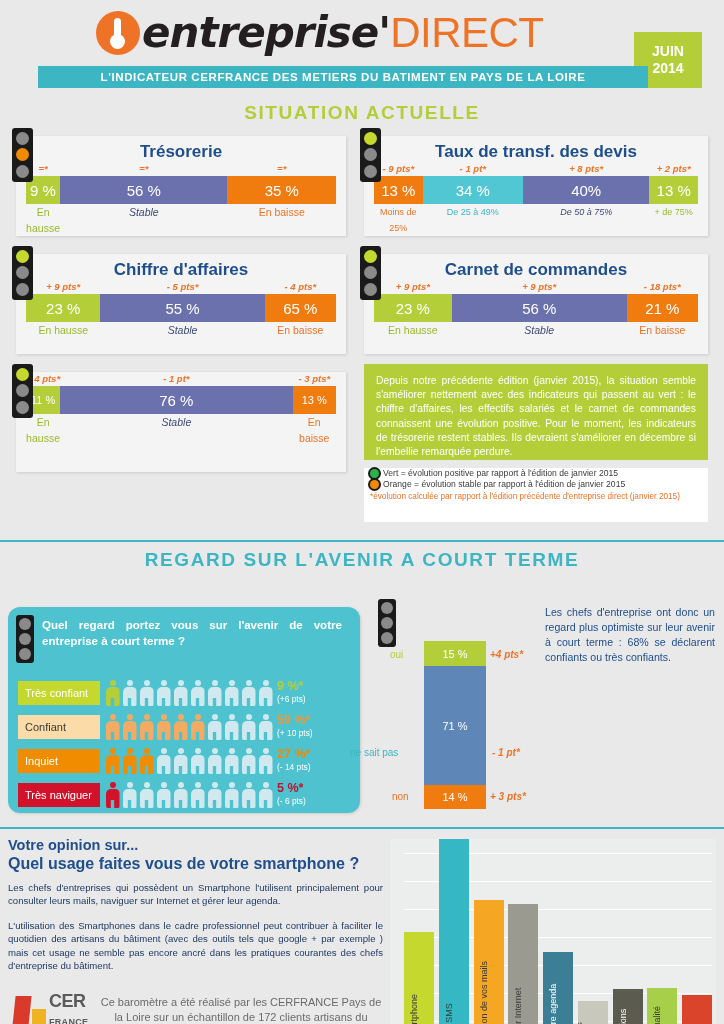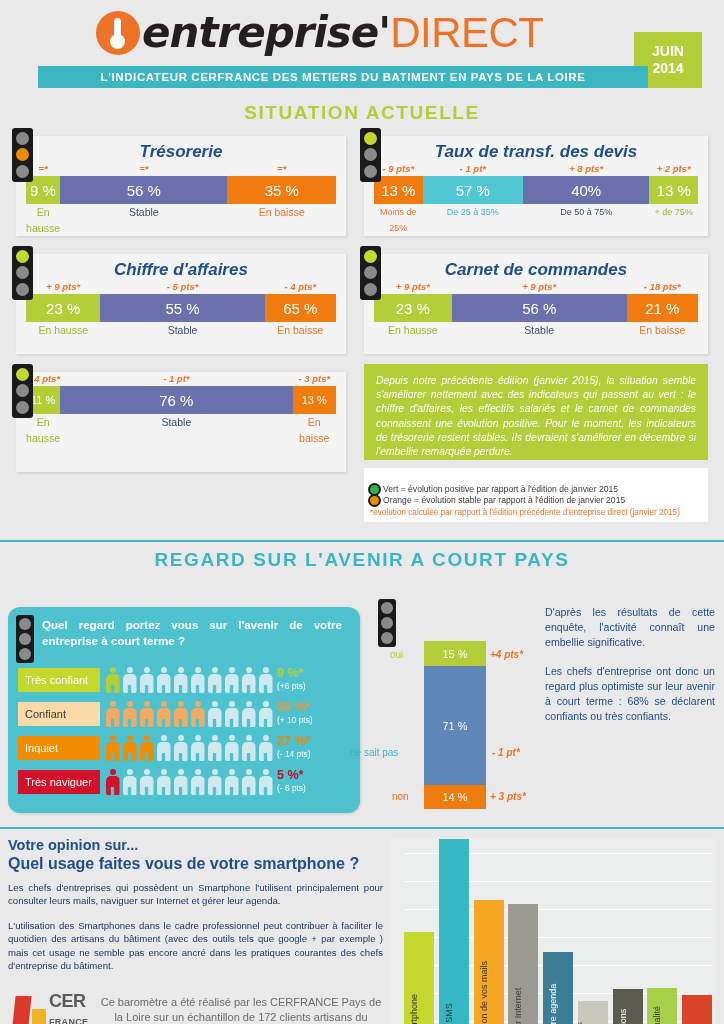--- a/index.html
+++ b/index.html
@@ -25,66 +25,66 @@
      color:#fff;font-weight:bold;font-size:11.5px;letter-spacing:0.6px;display:flex;align-items:center;justify-content:center;}
 
   
   .section-title{text-align:center;font-weight:bold;letter-spacing:1.6px;}
   .t-situation{color:#b4ce3a;font-size:19px;padding:6px 0 8px;}
   .t-regard{color:#3cb6c3;font-size:19px;padding:7px 0 6px;}
 
   
   .situation{position:relative;padding:0 0 8px;background:#e9e9e9;}
   .card{position:absolute;background:#f4f4f4;box-shadow:1px 1px 3px rgba(0,0,0,0.13);}
-  .card-title{text-align:center;color:#1f4e8c;font-weight:bold;font-size:17px;padding-top:6px;font-style:italic;}
+  .card-title{text-align:center;color:#1f4e8c;font-weight:bold;font-size:17px;padding-top:6px;}
   .tl{position:absolute;left:-4px;top:-8px;width:21px;height:50px;background:#1a1a1a;border-radius:3px;
      display:flex;flex-direction:column;align-items:center;justify-content:space-around;padding:2px 0;z-index:5;}
   .tl i{width:13px;height:13px;border-radius:50%;background:#8a8a8a;display:block;}
   .tl i.on-green{background:#c4d82e;}
   .tl i.on-orange{background:#f18a00;}
 
   .barwrap{margin:0 10px;}
   .deltas{display:flex;height:14px;}
   .deltas div{font-size:9.5px;font-style:italic;font-weight:bold;color:#ee7326;text-align:center;line-height:14px;}
   .bar{display:flex;height:28px;}
   .bar div{display:flex;align-items:center;justify-content:center;color:#fff;font-size:15px;}
   .legends{display:flex;height:16px;}
   .legends div{font-size:10.5px;text-align:center;line-height:16px;}
 
   .c-green{background:#b4ce3a;}
   .c-purple{background:#6b71ad;}
   .c-orange{background:#f07c10;}
   .c-teal{background:#52c7d4;}
   .l-green{color:#9cb82c;}
-  .l-purple{color:#3b4a77;}
+  .l-purple{color:#3b4a77;font-style:italic;}
   .l-orange{color:#ee7326;}
   .l-teal{color:#3cb6c3;}
 
   
   .greenbox{position:absolute;background:#b4ce3a;color:#fff;font-size:10.3px;line-height:14.2px;
-     text-align:justify;padding:10px 12px;box-sizing:border-box;font-style:italic;}
-  .legendbox{position:absolute;background:#fff;box-sizing:border-box;padding:16px 6px;}
+     text-align:justify;padding:10px 12px;box-sizing:border-box;}
+  .legendbox{position:absolute;background:#fff;box-sizing:border-box;padding:0 6px;}
   .legendrow{display:flex;align-items:center;font-size:8.6px;color:#3a3a3a;line-height:11px;}
   .legendrow .sw{width:9px;height:9px;border-radius:50%;margin-right:4px;background:#1a1a1a;flex:0 0 auto;
      box-shadow:0 0 0 2px #1a1a1a;}
   .sw.g{background:#2db34a;} .sw.o{background:#f18a00;} .sw.r{background:#e8312a;}
   .legendnote{font-size:8.2px;color:#ee7326;margin-top:2px;}
 
   
   .divider{height:2px;background:#3cb6c3;width:100%;}
 
   
   .regard{position:relative;background:#e9e9e9;height:250px;}
   .confbox{position:absolute;left:8px;top:30px;width:352px;height:206px;background:#4ec3cf;border-radius:12px;
      box-shadow:1px 1px 3px rgba(0,0,0,0.12);}
   .q-title{position:absolute;left:34px;top:10px;width:300px;color:#fff;font-weight:bold;font-size:11.6px;line-height:16px;text-align:justify;}
   .tl-small{position:absolute;left:8px;top:8px;width:18px;height:44px;background:#1a1a1a;border-radius:3px;
      display:flex;flex-direction:column;align-items:center;justify-content:space-around;padding:2px 0;}
   .tl-small i{width:12px;height:12px;border-radius:50%;background:#8a8a8a;display:block;}
-  .rows{position:absolute;left:10px;top:56px;width:336px;}
+  .rows{position:absolute;left:10px;top:69px;width:336px;}
   .crow{display:flex;align-items:center;height:34px;}
   .clabel{width:82px;height:24px;display:flex;align-items:center;padding-left:7px;box-sizing:border-box;font-size:11px;}
   .lb-1{background:#c4d82e;color:#fff;}
   .lb-2{background:#fbdca8;color:#3a3a3a;}
   .lb-3{background:#f08c00;color:#fff;}
   .lb-4{background:#d2112a;color:#fff;}
   .people{display:flex;gap:2px;margin-left:5px;}
   .pp{width:15px;height:26px;position:relative;}
   .pp:before{content:"";position:absolute;left:4.5px;top:0;width:6px;height:6px;border-radius:50%;background:currentColor;}
   .pp:after{content:"";position:absolute;left:0.5px;top:7px;width:14px;height:19px;background:currentColor;
@@ -199,27 +199,27 @@
       <div class="card-title">Taux de transf. des devis</div>
       <div class="barwrap">
         <div class="deltas">
           <div style="width:15%">- 9 pts*</div>
           <div style="width:31%">- 1 pt*</div>
           <div style="width:39%">+ 8 pts*</div>
           <div style="width:15%">+ 2 pts*</div>
         </div>
         <div class="bar">
           <div class="c-orange" style="width:15%">13 %</div>
-          <div class="c-teal" style="width:31%">57 %</div>
+          <div class="c-teal" style="width:31%">34 %</div>
           <div class="c-purple" style="width:39%">40%</div>
           <div class="c-green" style="width:15%">13 %</div>
         </div>
         <div class="legends">
           <div class="l-orange" style="width:15%;font-size:9px">Moins de 25%</div>
-          <div class="l-teal" style="width:31%;font-size:9px">De 25 à 35%</div>
+          <div class="l-teal" style="width:31%;font-size:9px">De 25 à 49%</div>
           <div class="l-purple" style="width:39%;font-size:9px">De 50 à 75%</div>
           <div class="l-green" style="width:15%;font-size:9px">+ de 75%</div>
         </div>
       </div>
     </div>
 
     <div class="card" style="left:16px;top:122px;width:330px;height:100px;">
       <div class="tl">
         <i class="on-green"></i>
         <i></i>
@@ -306,21 +306,21 @@
       <div class="legendrow">
         <span class="sw o"></span>
         <span>Orange = évolution stable par rapport à l'édition de janvier 2015</span>
       </div>
       <div class="legendnote">*évolution calculée par rapport à l'édition précédente d'entreprise direct (janvier 2015)</div>
     </div>
   </div>
 
   <div class="divider"></div>
 
-  <div class="section-title t-regard">REGARD SUR L'AVENIR A COURT PAYS</div>
+  <div class="section-title t-regard">REGARD SUR L'AVENIR A COURT TERME</div>
 
   <div class="regard">
 
     <div class="confbox">
       <div class="tl-small">
         <i class="on-yellow"></i>
         <i></i>
         <i></i>
       </div>
       <div class="q-title">Quel regard portez vous sur l'avenir de votre entreprise à court terme ?</div>
@@ -422,21 +422,20 @@
       </div>
       <div class="inv-lbl" style="left:18px;top:50px;color:#b4ce3a;">oui</div>
       <div class="inv-lbl" style="left:-22px;top:148px;color:#3cb6c3;">ne sait pas</div>
       <div class="inv-lbl" style="left:20px;top:192px;color:#ee7326;">non</div>
       <div class="inv-delta" style="left:118px;top:50px;">+4 pts*</div>
       <div class="inv-delta" style="left:120px;top:148px;">- 1 pt*</div>
       <div class="inv-delta" style="left:118px;top:192px;">+ 3 pts*</div>
     </div>
 
     <div class="commentary">
-      <p>D'après les résultats de cette enquête, l'activité connaît une embellie significative.</p>
       <p>Les chefs d'entreprise ont donc un regard plus optimiste sur leur avenir à court terme : 68% se déclarent confiants ou très confiants.</p>
     </div>
   </div>
 
   <div class="divider"></div>
 
   <div class="bottom">
     <div class="op-title1">Votre opinion sur...</div>
     <div class="op-title2">Quel usage faites vous de votre smartphone ?</div>
     <div class="op-text">

